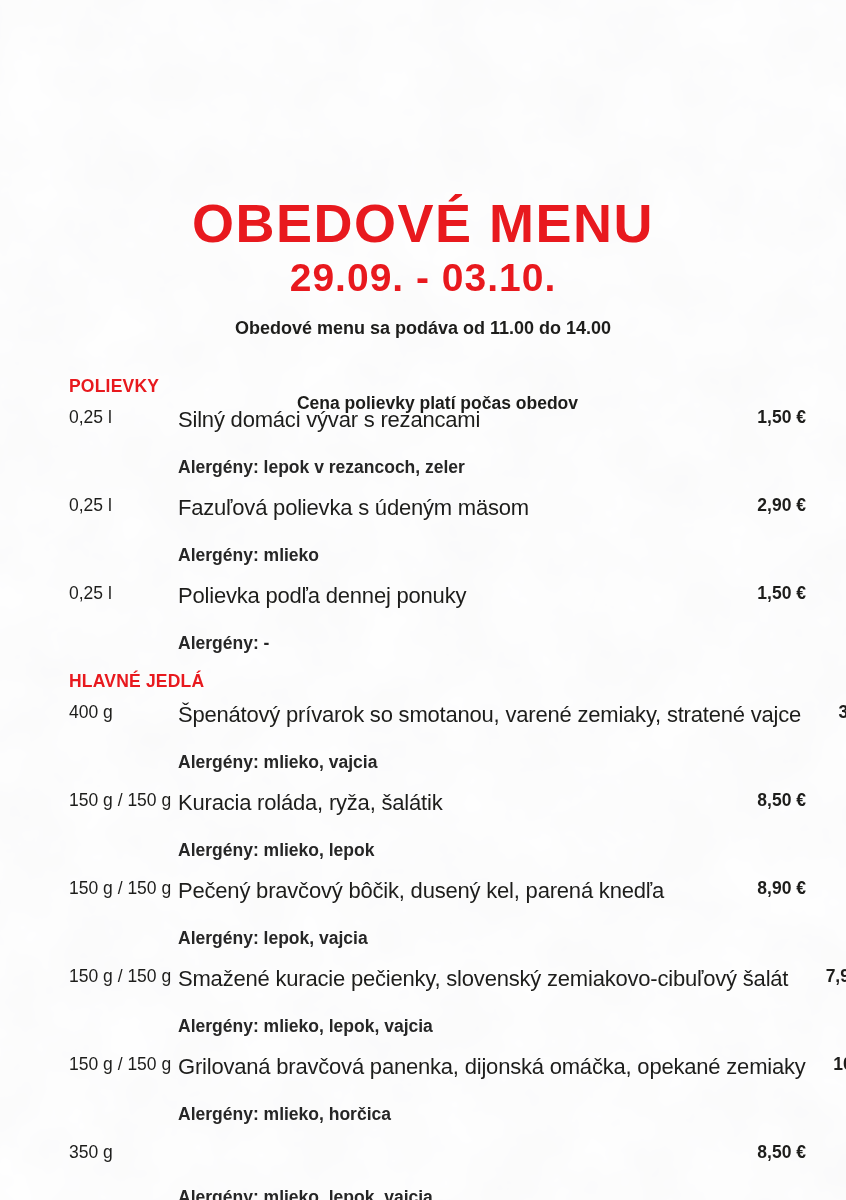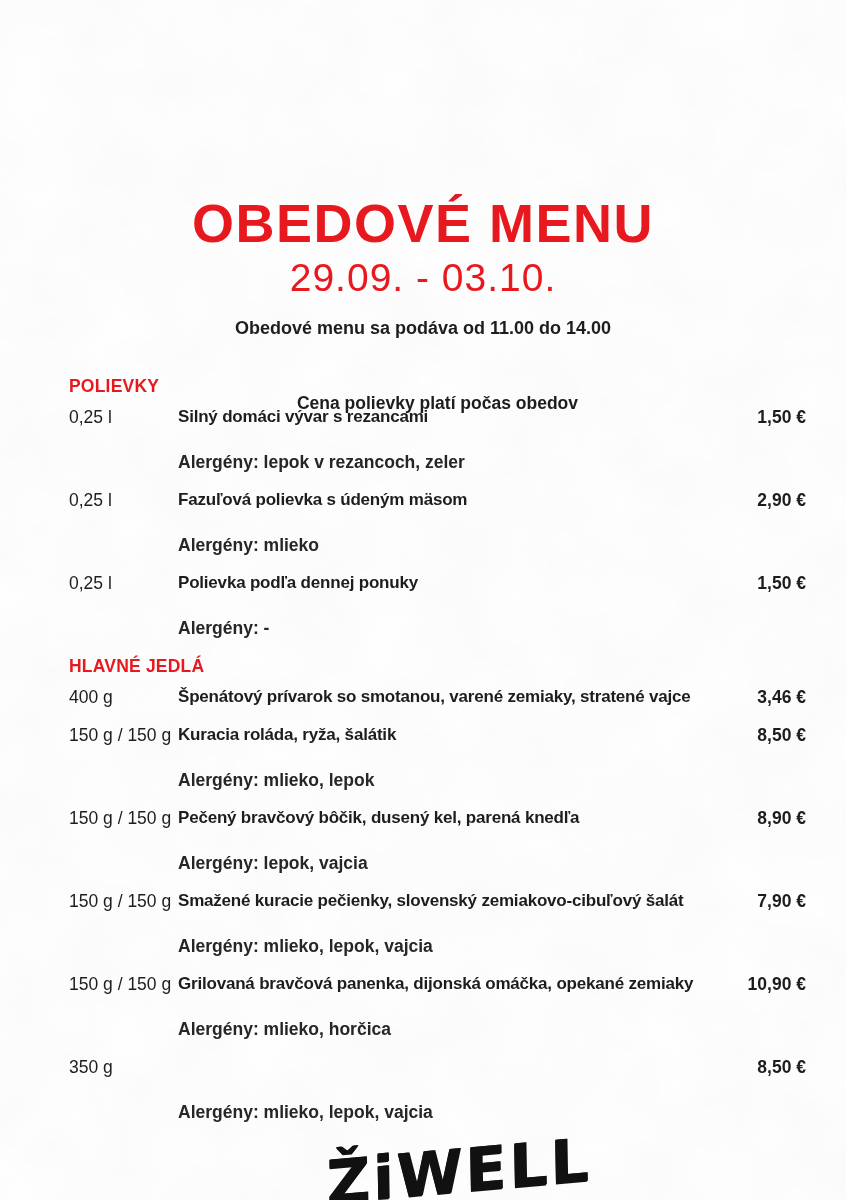--- a/index.html
+++ b/index.html
@@ -42,21 +42,21 @@
     font-size:54px;
     line-height:1.0;
     font-weight:bold;
     letter-spacing:1.5px;
     color:var(--accent);
   }
   .date-range{
     margin-top:8px;
     font-size:39px;
     line-height:1.0;
-    font-weight:normal;
+    font-weight:bold;
     letter-spacing:1px;
     color:var(--accent);
   }
   .subtitle{
     margin-top:21px;
     font-size:18px;
     font-weight:bold;
     color:var(--ink);
   }
   
@@ -93,22 +93,22 @@
     margin-bottom:17px;
   }
   .qty{
     grid-column:1;
     font-size:17.5px;
     font-weight:400;
     white-space:nowrap;
   }
   .dish{
     grid-column:2;
-    font-size:17px;
-    font-weight:bold;
+    font-size:22px;
+    font-weight:normal;
     letter-spacing:-0.2px;
     white-space:nowrap;
   }
   .price{
     grid-column:3;
     font-size:17.5px;
     font-weight:bold;
     text-align:right;
     white-space:nowrap;
   }
@@ -205,20 +205,21 @@
 
       <div class="section">
         <div class="section-head">
           <span class="section-title">HLAVNÉ JEDLÁ</span>
         </div>
 
         <div class="item">
           <span class="qty">400 g</span>
           <span class="dish">Špenátový prívarok so smotanou, varené zemiaky, stratené vajce</span>
           <span class="price">3,46 €</span>
+          <span class="allergens">Alergény: mlieko, vajcia</span>
         </div>
 
         <div class="item">
           <span class="qty">150 g / 150 g</span>
           <span class="dish">Kuracia roláda, ryža, šalátik</span>
           <span class="price">8,50 €</span>
           <span class="allergens">Alergény: mlieko, lepok</span>
         </div>
 
         <div class="item">

